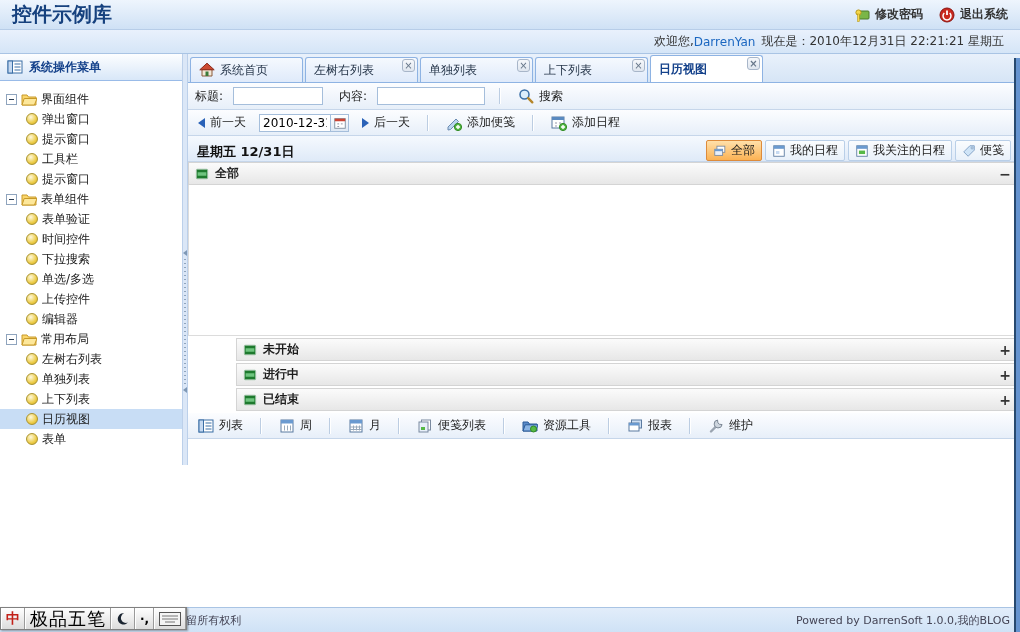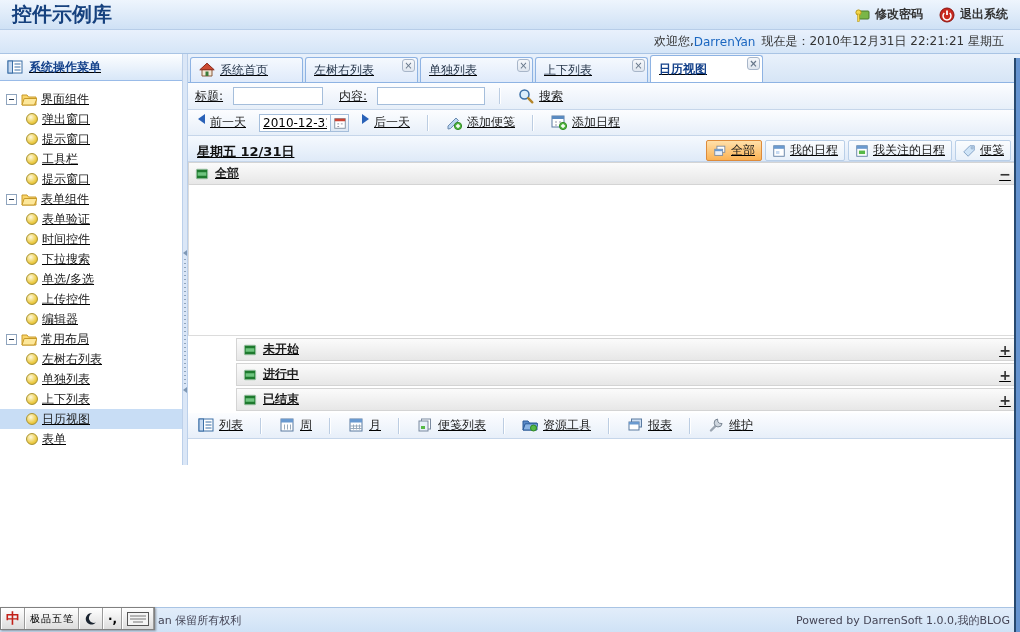--- a/index.html
+++ b/index.html
@@ -15,21 +15,21 @@
   .header-actions { display:flex; gap:16px; align-items:center; }
   .header-action { display:flex; gap:5px; align-items:center; font-weight:bold; color:#333; cursor:pointer; }
 
   .welcome { height:24px; background:linear-gradient(#e9f1fc,#d5e5f7);
              border-bottom:1px solid #a9c4e4; display:flex; align-items:center;
              justify-content:flex-end; padding:0 16px; color:#333; }
   .welcome .username { color:#1a66c0; }
   .welcome .now { margin-left:6px; }
 
   
-  .body { display:flex; height:411px;text-decoration:underline; }
+  .body { display:flex; height:411px; }
 
   .sidebar { width:182px; background:#fff; display:flex; flex-direction:column; }
   .sidebar-header { height:27px; flex:0 0 27px; background:linear-gradient(#fdfeff,#d8e7f8);
                     border-bottom:1px solid #99bbe8; display:flex; align-items:center;
                     gap:6px; padding:0 7px; color:#15428b; font-weight:bold; }
   .tree { padding-top:8px; }
   .tree-row { height:20px; display:flex; align-items:center; gap:4px; padding-left:6px;
               cursor:pointer; color:#1c1c1c; white-space:nowrap; }
   .tree-row.child { padding-left:26px; }
   .tree-row.selected { background:#c8ddf5; }
@@ -65,21 +65,21 @@
   .tab-close { position:absolute; top:1px; right:2px; width:13px; height:13px; line-height:11px;
                text-align:center; font-size:10px; color:#67778a; background:linear-gradient(#f6f8fb,#dfe6ef);
                border:1px solid #a8b6c9; border-radius:3px; cursor:pointer; }
   .tab-label { overflow:hidden; }
 
   
   .toolbar { height:26px; flex:0 0 26px; background:linear-gradient(#fcfdff,#e7eff9);
              border-bottom:1px solid #c6d6ea; display:flex; align-items:center;
              gap:10px; padding:0 7px; color:#1c1c1c; }
   .toolbar.search-bar { height:27px; flex-basis:27px; }
-  .tbtn { display:flex; align-items:flex-start; gap:5px; padding:1px 3px; cursor:pointer; white-space:nowrap; }
+  .tbtn { display:flex; align-items:center; gap:5px; padding:1px 3px; cursor:pointer; white-space:nowrap; }
   .tsep { width:0; height:16px; border-left:1px solid #bccde2; border-right:1px solid #fff; margin:0 4px; }
   .tinput { height:18px; border:1px solid #a5bedb; font:12px "DejaVu Sans",sans-serif; padding:0 3px; }
   .arrow-left { width:0; height:0; border-top:5px solid transparent; border-bottom:5px solid transparent;
                 border-right:7px solid #2a62b8; }
   .arrow-right { width:0; height:0; border-top:5px solid transparent; border-bottom:5px solid transparent;
                  border-left:7px solid #2a62b8; }
   .date-field { display:flex; align-items:center; }
   .date-trigger { width:18px; height:18px; border:1px solid #a5bedb; border-left:none;
                   background:linear-gradient(#fff,#dde8f4); display:flex; align-items:center;
                   justify-content:center; cursor:pointer; }
@@ -112,21 +112,21 @@
   .footer-left { margin-left:158px; }
   .footer-right { margin-left:auto; margin-right:10px; }
 
   
   .ime { position:absolute; left:0; bottom:2px; height:23px; display:flex; align-items:stretch;
          background:linear-gradient(#ffffff,#dcdcdc); border:1px solid #808080;
          box-shadow:1px 1px 2px rgba(0,0,0,.35); z-index:10; }
   .ime-seg { display:flex; align-items:center; padding:0 4px; border-right:1px solid #9a9a9a;
              border-left:1px solid #fff; cursor:pointer; }
   .ime-lang { color:#c22018; font-weight:bold; font-size:14px; font-family:"DejaVu Serif",serif; }
-  .ime-name { font-size:10px; color:#000; letter-spacing:1px; }
+  .ime-name { font-size:18px; color:#000; letter-spacing:1px; }
 
   svg { display:block; }
   .ico16 { width:16px; height:16px; flex:0 0 16px; }
   .ico14 { width:14px; height:14px; flex:0 0 14px; }
 </style>
 </head>
 <body>
 
 <div class="app">
 

